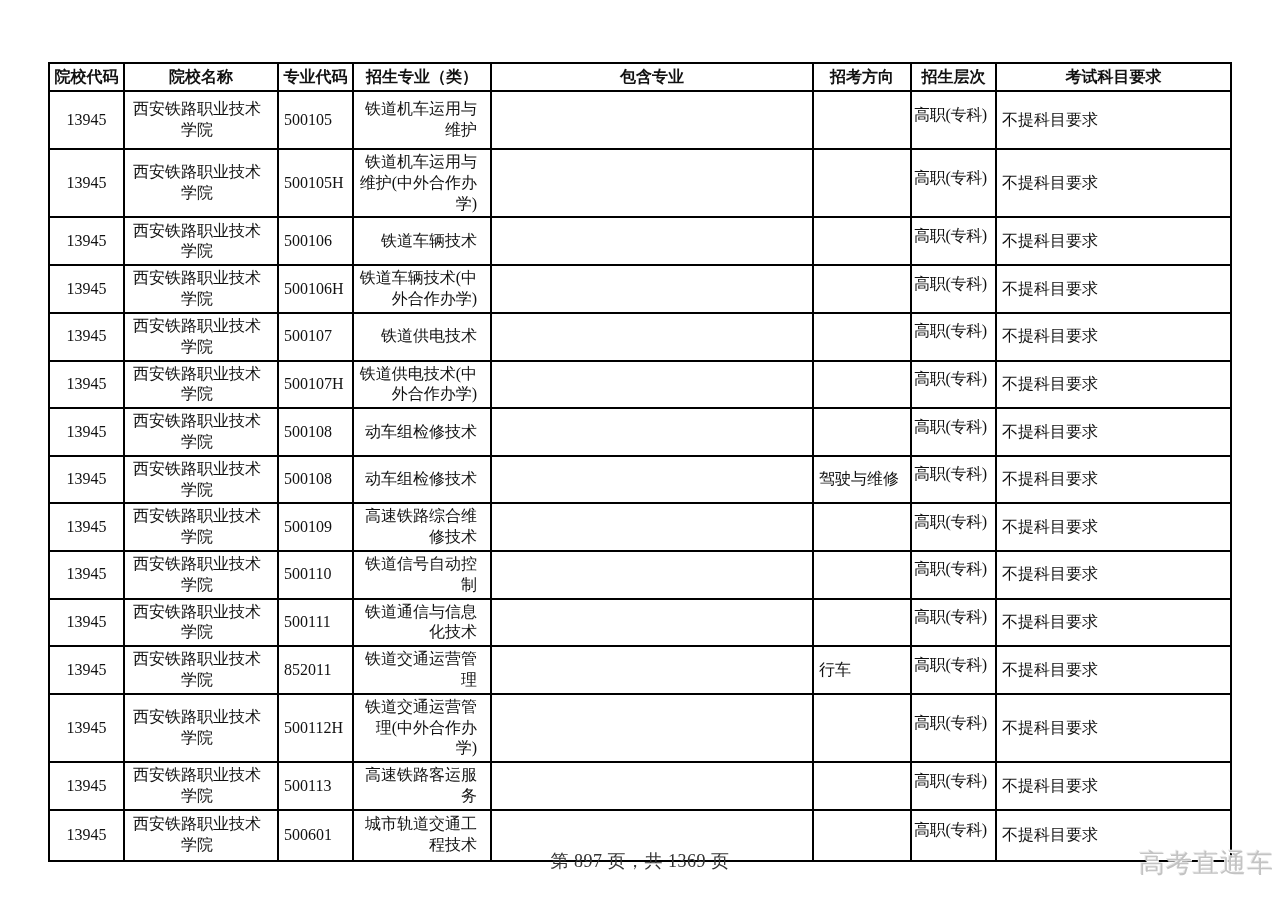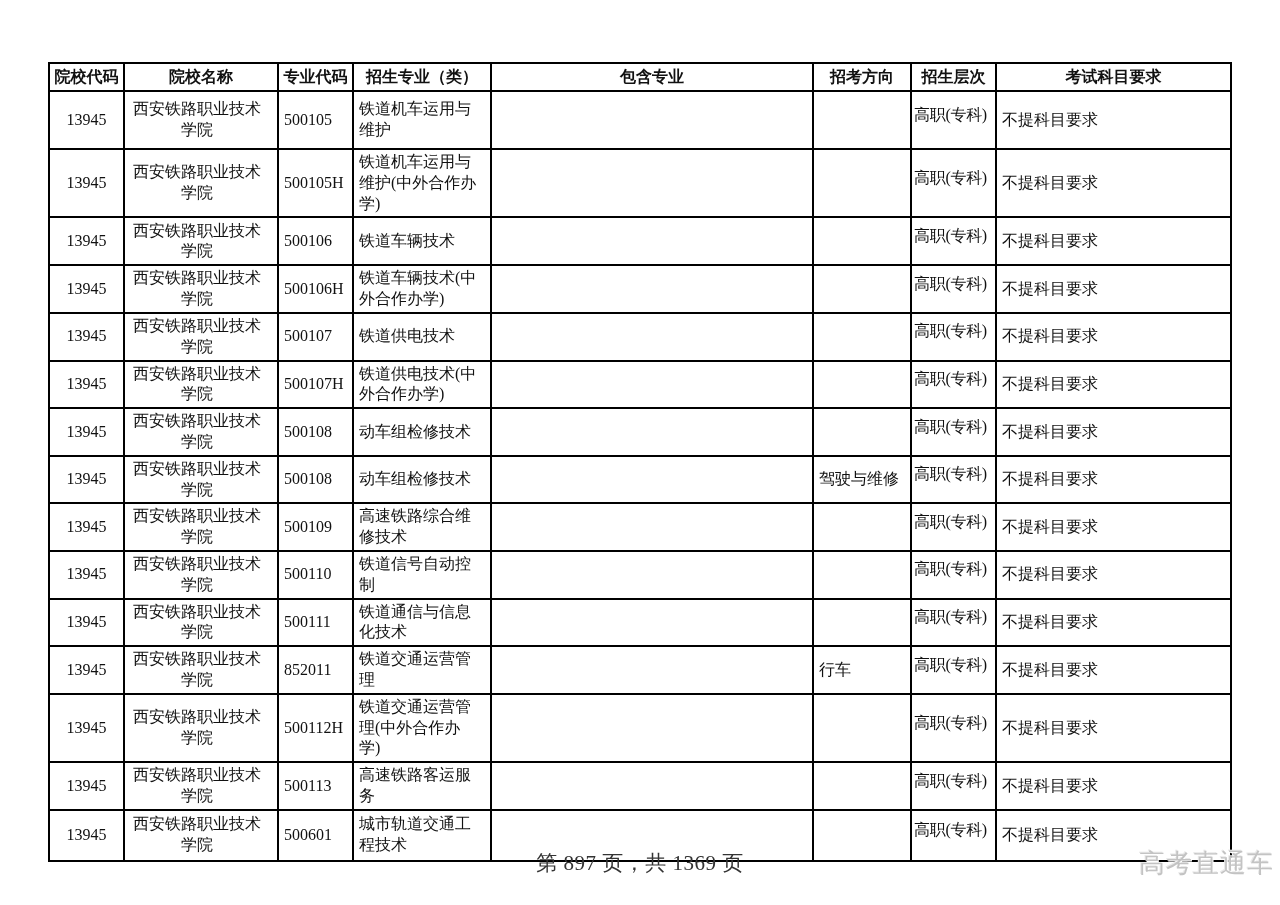--- a/index.html
+++ b/index.html
@@ -38,21 +38,21 @@
   .plan-table thead tr { height: 28px; }
   .plan-table th {
     font-weight: bold;
     text-align: center;
     padding: 2px 2px;
   }
   .plan-table td { text-align: left; }
   .plan-table td:nth-child(1) { text-align: center; padding: 2px 0; }
   .plan-table td:nth-child(2) { padding-right: 13px; text-align: center; }
   .plan-table td:nth-child(3) { white-space: nowrap; padding-right: 9px; border-radius: 16px; }
-  .plan-table td:nth-child(4) { padding-right: 13px; }
+  .plan-table td:nth-child(4) { padding-right: 13px; text-align: right; }
   .plan-table td:nth-child(7) { white-space: nowrap; padding: 2px 0 12px 2px; letter-spacing: -0.3px; }
   .plan-table td:nth-child(8) { white-space: nowrap; }
 
   
   .plan-table tbody tr:nth-child(1)  { height: 58px; }
   .plan-table tbody tr:nth-child(2)  { height: 58px; }
   .plan-table tbody tr:nth-child(3)  { height: 48px; }
   .plan-table tbody tr:nth-child(4)  { height: 46px; }
   .plan-table tbody tr:nth-child(5)  { height: 47px; }
   .plan-table tbody tr:nth-child(6)  { height: 47px; }
@@ -65,21 +65,21 @@
   .plan-table tbody tr:nth-child(13) { height: 66px; }
   .plan-table tbody tr:nth-child(14) { height: 47px; }
   .plan-table tbody tr:nth-child(15) { height: 51px; }
 
   .footer-pageinfo {
     position: absolute;
     top: 849px;
     left: 0;
     width: 100%;
     text-align: center;
-    font-size: 21px;
+    font-size: 18px;
     color: #333333;
     letter-spacing: 0.5px;
   }
   .watermark {
     position: absolute;
     top: 846px;
     right: 6px;
     font-size: 26px;
     letter-spacing: 1px;
     color: #c3c3c3;

